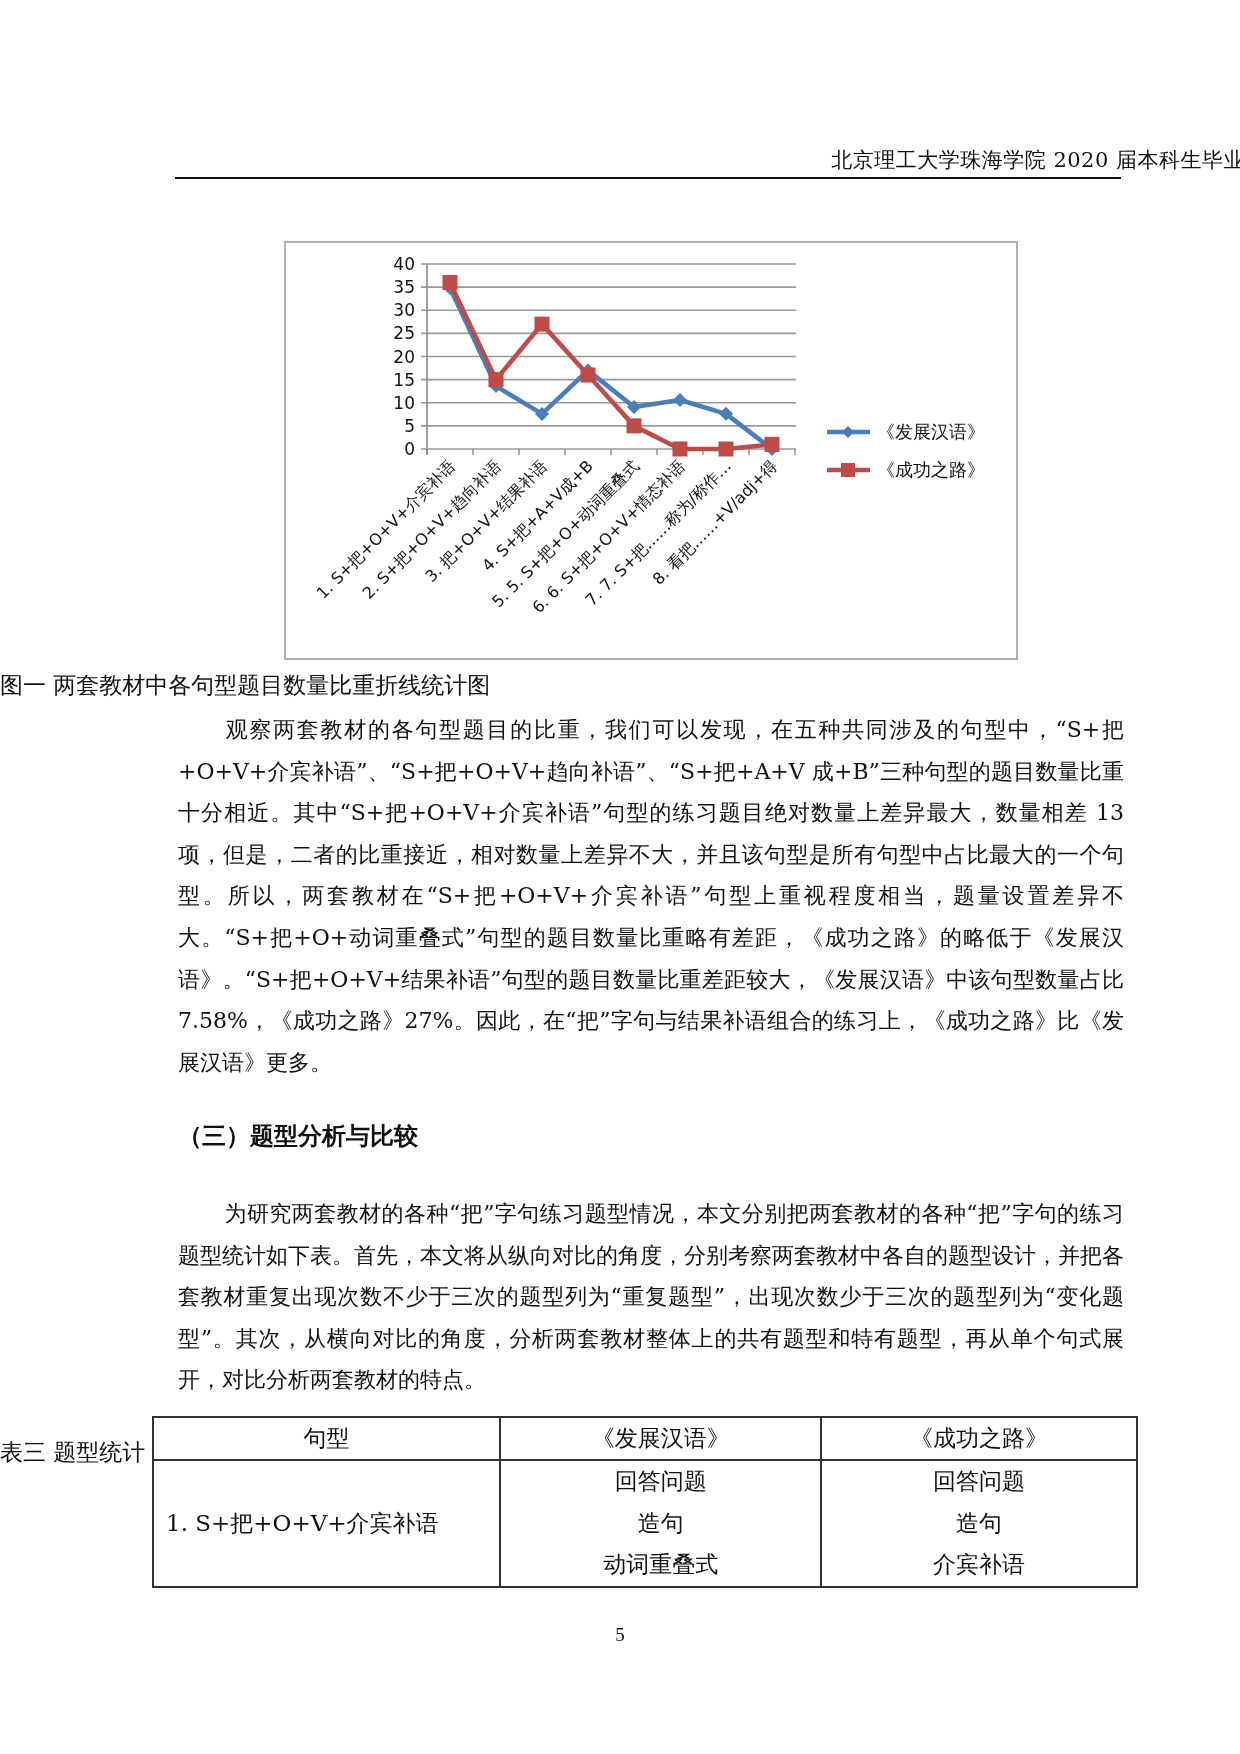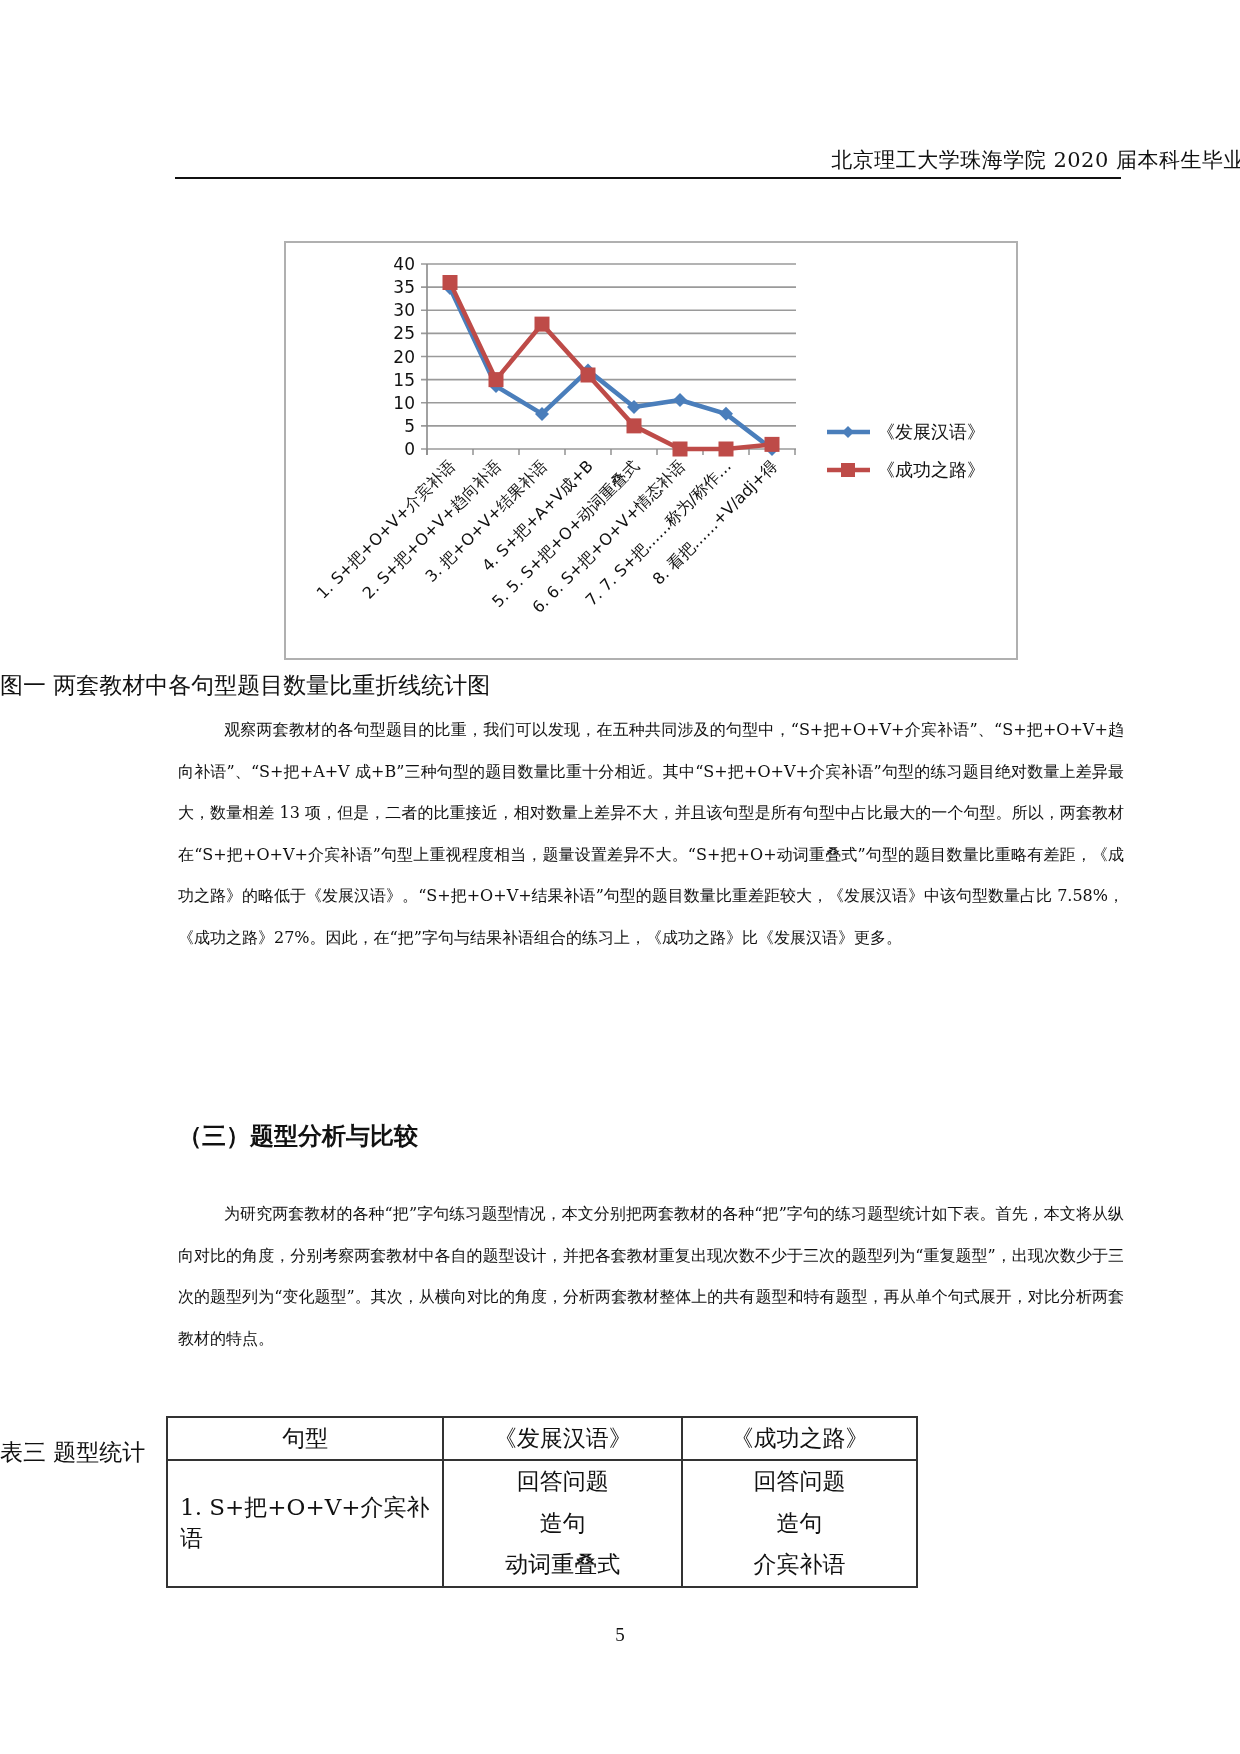--- a/index.html
+++ b/index.html
@@ -7,28 +7,28 @@
          font-family: "DejaVu Serif", "Liberation Serif", serif; color: #111; }
   .abs { position: absolute; }
   .header-text { left: 0; width: 1240px; top: 146px; text-align: right; font-size: 21px; letter-spacing: 0.5px; padding-left: 48px; }
   .header-rule { left: 175px; width: 946px; top: 177px; height: 2px; background: #111; }
 
   .chart-box { left: 284px; top: 241px; width: 734px; height: 419px; border: 2px solid #b0b0b0; box-sizing: border-box; background: #fff; }
   .chart-svg { left: 284px; top: 241px; }
 
   .caption { left: 0; width: 1240px; font-size: 23px; }
   .fig-caption { top: 670px; }
-  .para { left: 178px; width: 946px; font-size: 16px; line-height: 41.6px; text-align: justify; }
+  .para { left: 178px; width: 946px; font-size: 22px; line-height: 41.6px; text-align: justify; }
   .para .indent { display: inline-block; width: 46px; }
   .p1 { top: 709px; }
   .section-heading { left: 178px; top: 1120px; font-family: "DejaVu Sans", "Liberation Sans", sans-serif; font-weight: bold; font-size: 24px; }
   .p2 { top: 1193px; }
   .table-caption { top: 1437px; }
 
-  table.types { position: absolute; left: 166px; top: 1416px; width: 752px; border-collapse: collapse; font-size: 23px; }
+  table.types { position: absolute; left: 152px; top: 1416px; width: 986px; border-collapse: collapse; font-size: 23px; }
   table.types th, table.types td { border: 2px solid #333; text-align: center; font-weight: normal; padding: 0; }
   table.types th { height: 41px; }
   table.types td.pattern { text-align: left; padding-left: 12px; }
   table.types td .line { display: block; line-height: 41.5px; }
   .page-number { left: 0; width: 1240px; top: 1624px; text-align: center; font-size: 19px; font-family: "Liberation Serif", serif; }
   .legend-label { font-size: 18px; }
 </style>
 </head>
 <body>
 

